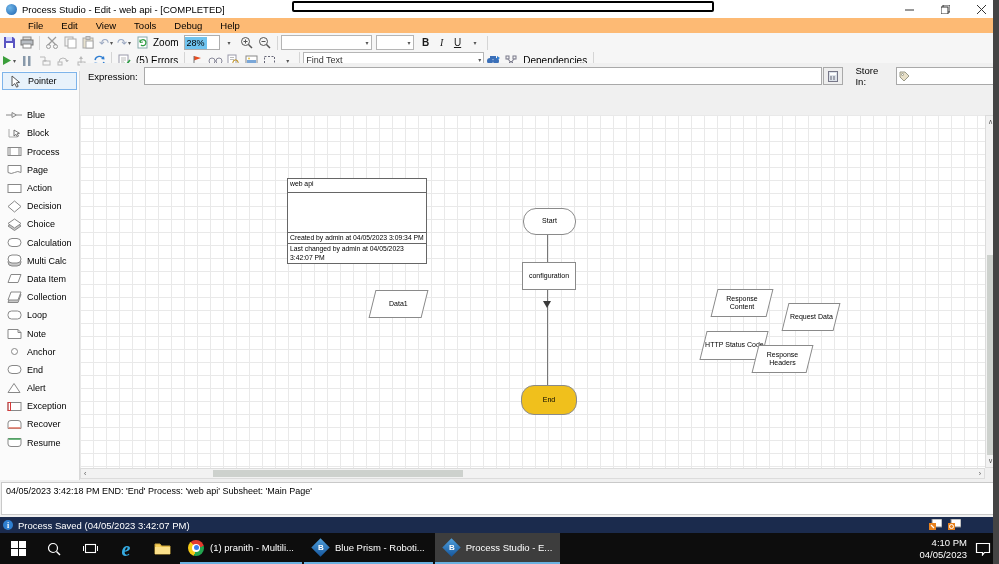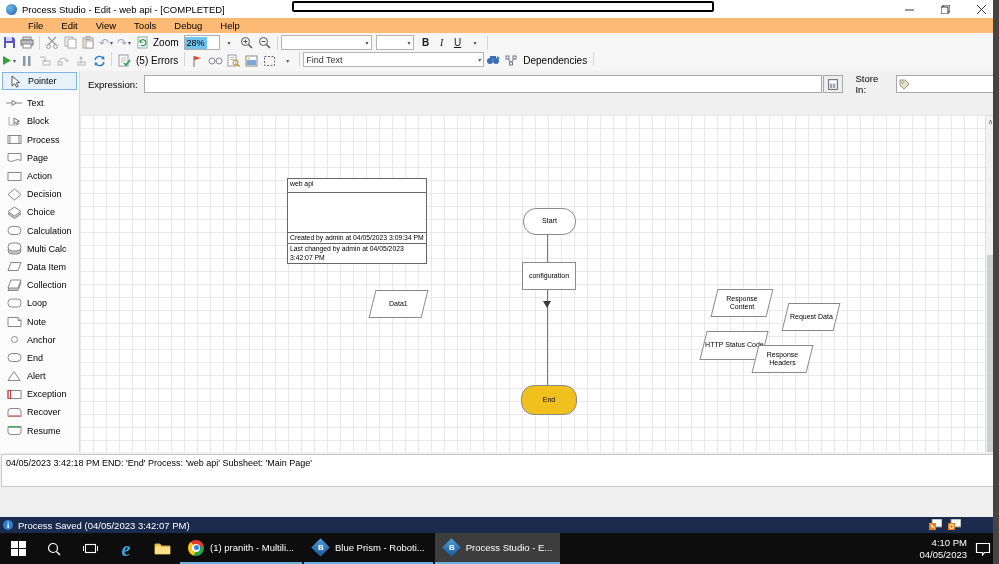--- a/index.html
+++ b/index.html
@@ -19,26 +19,26 @@
   .toolbar2{left:0;top:52px;width:999px;height:19px;background:#f6f6f6;border-bottom:1px solid #e2e2e2;display:flex;align-items:flex-start;}
   .tb{height:17px;min-width:18px;display:flex;align-items:center;justify-content:center;font-size:10px;}
   .tb svg{display:block;}
   .sep{width:1px;height:14px;background:#d5d5d5;margin:0 3px;}
   .dd{font-size:6px;color:#555;margin-left:1px;}
   .zoom-box{width:34px;height:13px;border:1px solid #aeaeae;background:#fff;display:flex;align-items:center;margin-left:3px;}
   .zoom-sel{background:#6fc3ef;font-size:9px;padding:0 2px;line-height:12px;}
   .combo{height:13px;border:1px solid #b5b5b5;background:#fff;display:flex;align-items:center;justify-content:space-between;padding:0 2px;font-size:9px;color:#333;}
   .biu{font-size:10px;width:16px;text-align:center;color:#1a1a1a;}
   
-  .exprrow{left:80px;top:71px;width:919px;height:26px;background:#f0f0f0;display:flex;align-items:center;font-size:9.5px;}
+  .exprrow{left:80px;top:63px;width:919px;height:26px;background:#f0f0f0;display:flex;align-items:center;font-size:9.5px;}
   .expr-input{height:16px;border:1px solid #a9a9a9;background:#fff;}
   
   .sidebar{left:0;top:71px;width:80px;height:409px;background:#fbfbfb;border-right:1px solid #d9d9d9;padding-top:1px;box-sizing:border-box;}
   .side-item{height:18.2px;display:flex;align-items:center;font-size:9px;padding-left:4px;}
-  .side-item.sel{border:1px solid #7eb4ea;background:#e8f2fb;box-sizing:border-box;margin:0 2px 4px 2px;padding-left:2px;}
+  .side-item.sel{border:1px solid #7eb4ea;background:#e8f2fb;box-sizing:border-box;margin:0 2px 16px 2px;padding-left:2px;}
   .side-ico{width:20px;display:flex;justify-content:center;margin-right:3px;flex:0 0 20px;}
   
   .tabrow{left:80px;top:97px;width:905px;height:18px;background:#f0f0f0;display:flex;align-items:flex-end;}
   .tab-dd{width:14px;height:12px;border:1px solid #9a9a9a;background:#fff;font-size:6px;display:flex;align-items:center;justify-content:center;margin:0 3px 0 0;}
   .tab{height:15px;background:#1777bd;color:#fff;font-size:9px;display:flex;align-items:center;padding:0 10px;}
   .canvas{left:80px;top:115px;width:905px;height:353px;background:#fff;background-image:linear-gradient(to right,#e9e9e9 1px,transparent 1px),linear-gradient(to bottom,#e9e9e9 1px,transparent 1px);background-size:13px 13px;overflow:hidden;}
   .node{position:absolute;border:1px solid #8a8a8a;background:#fff;display:flex;align-items:center;justify-content:center;font-size:7px;text-align:center;line-height:1.15;}
   .stadium{border-radius:13px;}
   .para{transform:skewX(-14deg);}
   .para-label{transform:skewX(14deg);}
@@ -47,21 +47,21 @@
   .notebox{position:absolute;border:1px solid #666;background:#fff;display:flex;flex-direction:column;font-size:6.8px;line-height:1.25;}
   .note-title{border-bottom:1px solid #666;padding:1px 2px;height:11px;}
   .note-mid{flex:1;}
   .note-row{border-top:1px solid #666;padding:1px 2px;}
   
   .hscroll{left:80px;top:468px;width:905px;height:11px;background:#f2f2f2;border:1px solid #dcdcdc;box-sizing:border-box;}
   .vscroll{left:985px;top:115px;width:14px;height:353px;background:#f2f2f2;border:1px solid #dcdcdc;box-sizing:border-box;}
   .scroll-arrow{position:absolute;font-size:7px;color:#555;display:flex;align-items:center;justify-content:center;}
   .thumb{position:absolute;background:#cdd1cd;}
   
-  .logbar{left:0;top:452px;width:999px;height:37px;background:#f0f0f0;border-radius:7px;}
+  .logbar{left:0;top:480px;width:999px;height:37px;background:#f0f0f0;border-radius:7px;}
   .logbox{position:absolute;left:1px;top:2px;width:996px;height:33px;background:#fff;border:1px solid #c9c9c9;font-size:9px;padding:3px 4px;box-sizing:border-box;}
   .statusbar{left:0;top:517px;width:999px;height:16px;background:#1b2b4d;color:#fff;display:flex;align-items:center;font-size:9.5px;}
   .info-ico{width:10px;height:10px;border-radius:50%;background:#2f7fd0;color:#fff;font-size:8px;font-weight:bold;display:flex;align-items:center;justify-content:center;margin:0 5px 0 3px;font-family:"Liberation Serif",serif;}
   .status-icos{position:absolute;right:38px;top:2px;display:flex;gap:6px;}
   .taskbar{left:0;top:533px;width:999px;height:31px;background:#0d0d0d;color:#fff;display:flex;align-items:stretch;}
   .tb-ico{width:36px;display:flex;align-items:center;justify-content:center;}
   .tb-app{display:flex;align-items:center;font-size:9.5px;padding:0 8px;gap:6px;border-bottom:2px solid #6ab1e0;margin-right:2px;max-width:130px;white-space:nowrap;}
   .tb-app.active{background:#3d3d3d;}
   .win-grid{display:grid;grid-template-columns:7px 7px;grid-template-rows:7px 7px;gap:1px;}
   .win-grid div{background:#fff;}
@@ -346,21 +346,21 @@
         <span>Pointer</span>
       </div>
     <div class="side-item">
         <span class="side-ico">
           <svg width="16" height="10">
             <line x1="0" y1="5" x2="6" y2="5" stroke="#888"></line>
             <path d="M6 2.5 L10.5 5 L6 7.5 Z" fill="#eee" stroke="#888"></path>
             <line x1="10.5" y1="5" x2="16" y2="5" stroke="#888"></line>
           </svg>
         </span>
-        <span>Text</span>
+        <span>Blue</span>
       </div>
     <div class="side-item">
         <span class="side-ico">
           <svg width="14" height="12">
             <path d="M2 2 v8 h8" fill="none" stroke="#aaa"></path>
             <path d="M7 3 l0 6 l2 -1.7 l1.3 2.5 l1.2 -0.7 l-1.3 -2.4 l2.3 -0.4 z" fill="#fff" stroke="#555" stroke-width="0.8"></path>
           </svg>
         </span>
         <span>Block</span>
       </div>

